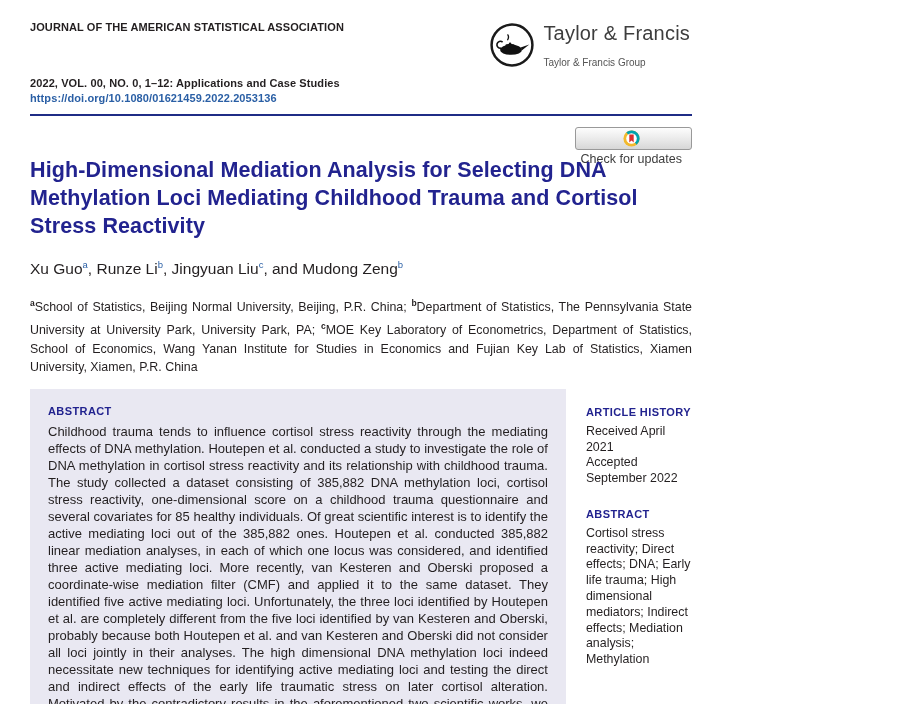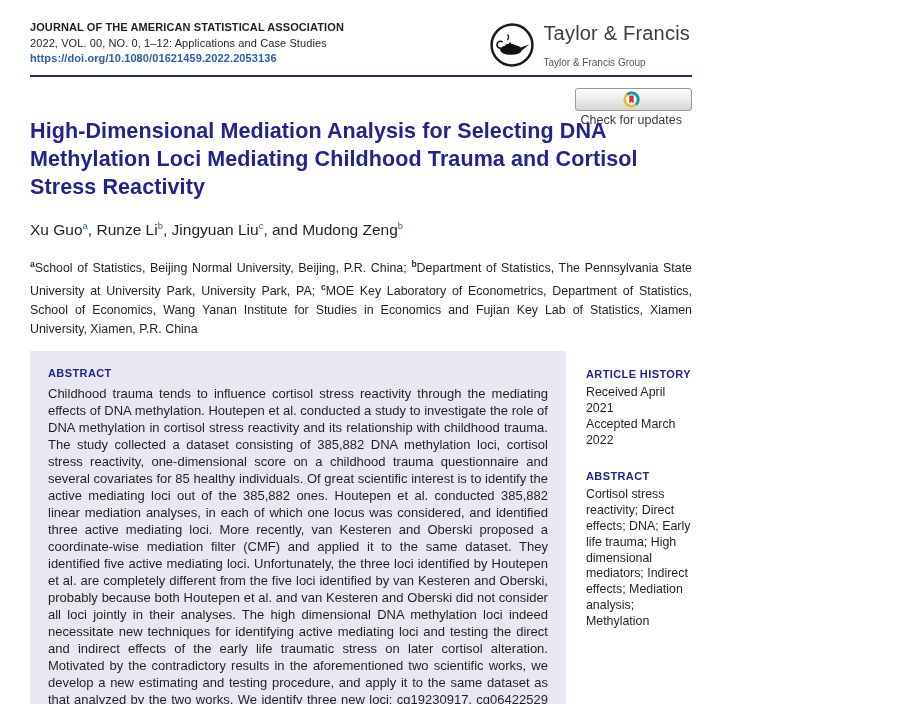--- a/index.html
+++ b/index.html
@@ -8,21 +8,21 @@
     background: #ffffff;
     font-family: "Liberation Sans", sans-serif;
     color: #231f20;
     overflow: hidden;
   }
   .page { padding: 20px 30px 0 30px; width: 722px; }
 
   
   .hdr-row { display: flex; justify-content: space-between; align-items: flex-start; }
   .hdr-left { font-size: 11px; font-weight: 700; line-height: 15.5px; letter-spacing: 0.1px; }
-  .journal-issue { font-weight: 400; }
+  .journal-issue { font-weight: 700; margin-top: 40px; }
   .doi-link { color: #2a5fa5; text-decoration: none; font-weight: 700; display: inline-block; }
   .publisher { display: flex; align-items: center; gap: 8px; margin-right: 2px; margin-top: 2px; }
   .publisher-text .tf-name { font-size: 20px; color: #3d3d3d; letter-spacing: 0.2px; }
   .publisher-text .tf-group { font-size: 10px; color: #555555; margin-top: 12px; }
   .rule { border: none; border-top: 2.5px solid #1f2c86; margin-top: 7px; }
 
   
   .update-row { display: flex; justify-content: flex-end; margin-top: 11px; }
   .update-btn {
     display: inline-flex; align-items: center; gap: 5px;
@@ -123,21 +123,21 @@
   <div class="main-row">
     <div class="abstract-box">
       <div class="abstract-heading">ABSTRACT</div>
       <div class="abstract-text">Childhood trauma tends to influence cortisol stress reactivity through the mediating effects of DNA methylation. Houtepen et al. conducted a study to investigate the role of DNA methylation in cortisol stress reactivity and its relationship with childhood trauma. The study collected a dataset consisting of 385,882 DNA methylation loci, cortisol stress reactivity, one-dimensional score on a childhood trauma questionnaire and several covariates for 85 healthy individuals. Of great scientific interest is to identify the active mediating loci out of the 385,882 ones. Houtepen et al. conducted 385,882 linear mediation analyses, in each of which one locus was considered, and identified three active mediating loci. More recently, van Kesteren and Oberski proposed a coordinate-wise mediation filter (CMF) and applied it to the same dataset. They identified five active mediating loci. Unfortunately, the three loci identified by Houtepen et al. are completely different from the five loci identified by van Kesteren and Oberski, probably because both Houtepen et al. and van Kesteren and Oberski did not consider all loci jointly in their analyses. The high dimensional DNA methylation loci indeed necessitate new techniques for identifying active mediating loci and testing the direct and indirect effects of the early life traumatic stress on later cortisol alteration. Motivated by the contradictory results in the aforementioned two scientific works, we develop a new estimating and testing procedure, and apply it to the same dataset as that analyzed by the two works. We identify three new loci: cg19230917, cg06422529 and cg03199124, and their effect sizes and p-values are 321.196 (p-value = 0.035965), 418.173 (p-value = 0.000234) and 471.865 (p-value = 0.001691), respectively. These three loci possess both reasonably neurobiological interpretations and statistically significant effects via our proposed tests. Based on our new procedure, we further confirm that the childhood trauma does not have significant direct effects on cortisol change—it only indirectly affects cortisol through DNA methylation, and the indirect effect is negative. Supplementary materials for this article are available online.</div>
     </div>
 
     <div class="sidebar">
       <div class="side-block">
         <div class="side-heading">ARTICLE HISTORY</div>
         <div class="side-text">Received April 2021</div>
-        <div>Accepted March 2022</div>
+        <div>Accepted September 2022</div>
       </div>
       <div class="side-block">
         <div class="side-heading">ABSTRACT</div>
         <div class="side-text">Cortisol stress reactivity; Direct effects; DNA; Early life trauma; High dimensional mediators; Indirect effects; Mediation analysis; Methylation</div>
       </div>
     </div>
   </div>
 
 </div>
 

